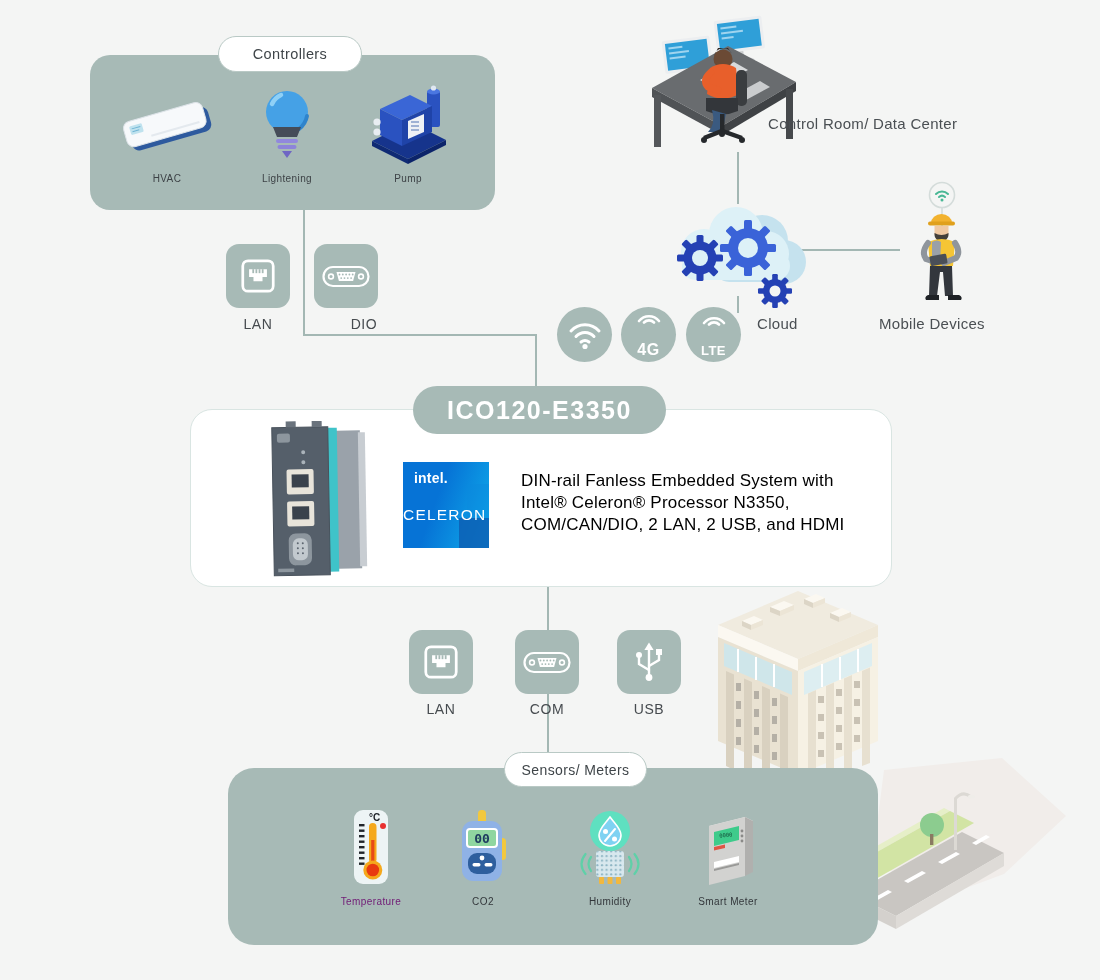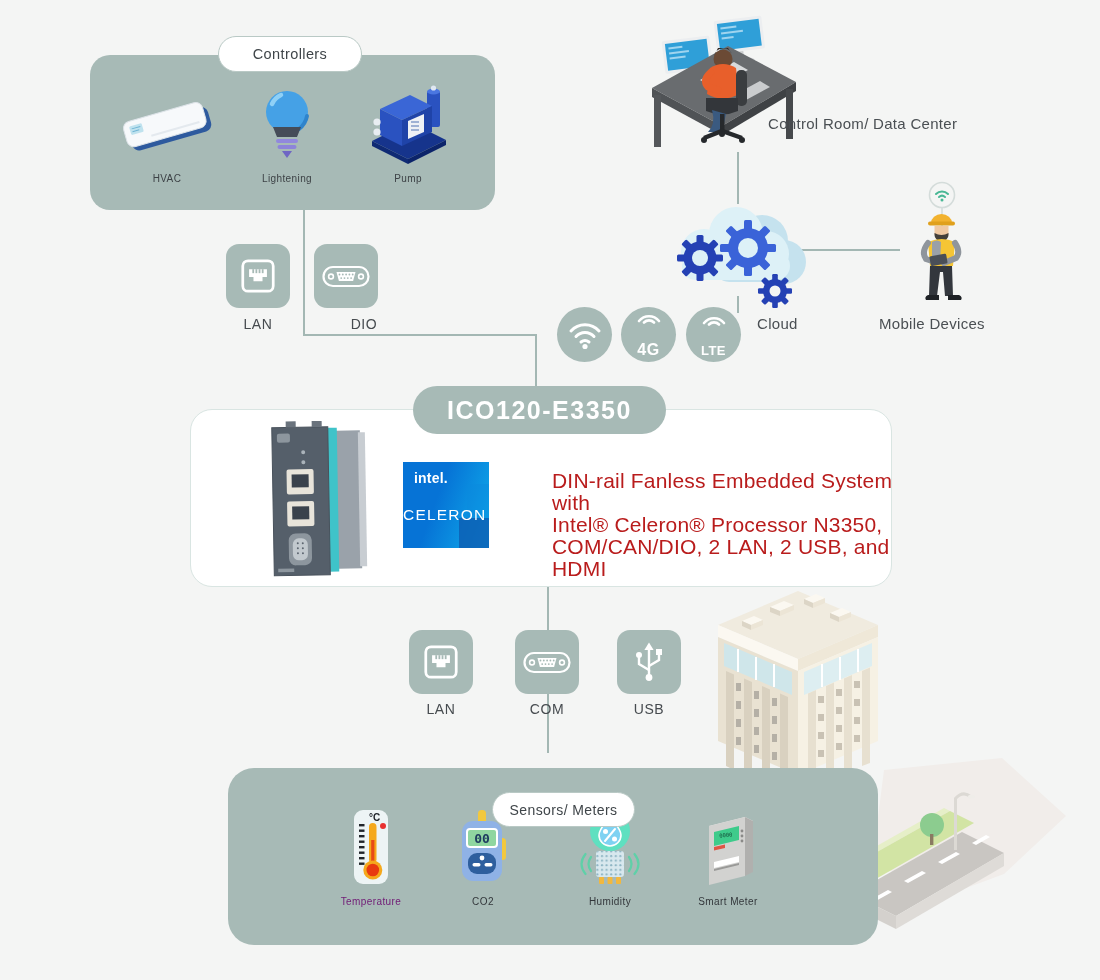--- a/index.html
+++ b/index.html
@@ -30,22 +30,22 @@
             letter-spacing:.6px;z-index:3;}
 
   
   .wcircle{position:absolute;width:55px;height:55px;border-radius:50%;background:#a7bab6;
            display:flex;flex-direction:column;align-items:center;justify-content:center;z-index:3;}
   .wtext{color:#fff;font-weight:700;line-height:1;margin-top:18px;letter-spacing:.5px;}
 
   
   .product-box{position:absolute;left:190px;top:409px;width:700px;height:176px;background:#fff;
                border:1.5px solid #d9e5e2;border-radius:22px;z-index:4;}
-  .desc{position:absolute;left:330px;top:60px;width:360px;font-size:21px;line-height:22px;
-        color:#b91c1c;letter-spacing:.2px;margin-left:31px;}
+  .desc{position:absolute;left:330px;top:60px;width:360px;font-size:17px;line-height:22px;
+        color:#000000;letter-spacing:.2px;}
   .intel-badge{position:absolute;left:212px;top:52px;width:86px;height:86px;
                background:linear-gradient(110deg,#0673d6 40%,#0d9fe6 85%,#12b4f0);overflow:hidden;}
   .intel-sq1{position:absolute;right:0;bottom:0;width:30px;height:30px;background:#0d5fb4;opacity:.85;}
   .intel-sq2{position:absolute;right:0;bottom:30px;width:22px;height:34px;background:#0c8ade;opacity:.45;}
   .intel-brand{position:absolute;left:11px;top:8px;color:#fff;font-size:14px;font-weight:700;letter-spacing:.2px;}
   .intel-celeron{position:absolute;left:0;right:4px;top:44px;color:#fff;
                  font-size:15.5px;letter-spacing:1.2px;font-weight:400;}
 
   .scene-label{position:absolute;font-size:15px;color:#4a4f53;letter-spacing:.3px;z-index:3;white-space:nowrap;}
   .art-abs{position:absolute;z-index:2;}
@@ -583,17 +583,17 @@
               <circle cx="47" cy="28" r="1.4"></circle>
               <circle cx="47" cy="33" r="1.4"></circle>
             </g>
           <polygon points="19,54 44,48 44,54 19,60" fill="#ffffff"></polygon>
           <polygon points="19,61 44,55 44,57 19,63" fill="#9a9a98"></polygon>
         </svg>
       </div>
       <div class="cap" style="color:#33373b;">Smart Meter</div>
     </div>
   </div>
-  <div class="pill-white" style="left:492px;top:752px;width:141px;height:33px;font-size:14px;margin-top:40px;">
+  <div class="pill-white" style="left:504px;top:752px;width:141px;height:33px;font-size:14px;">
     <span>Sensors/ Meters</span>
   </div>
 
 </div>
 
 </body></html>

